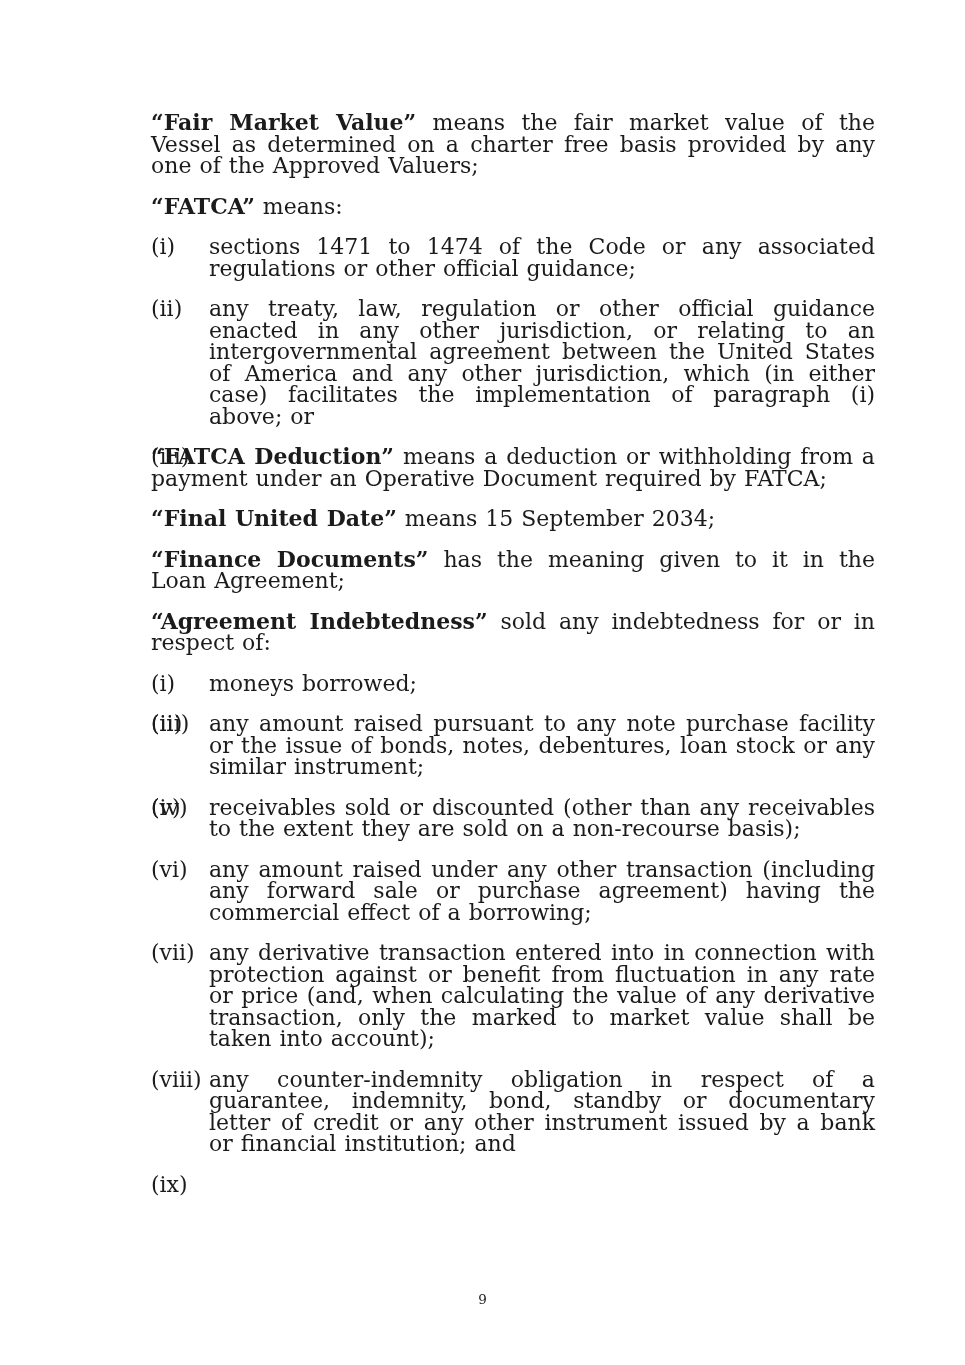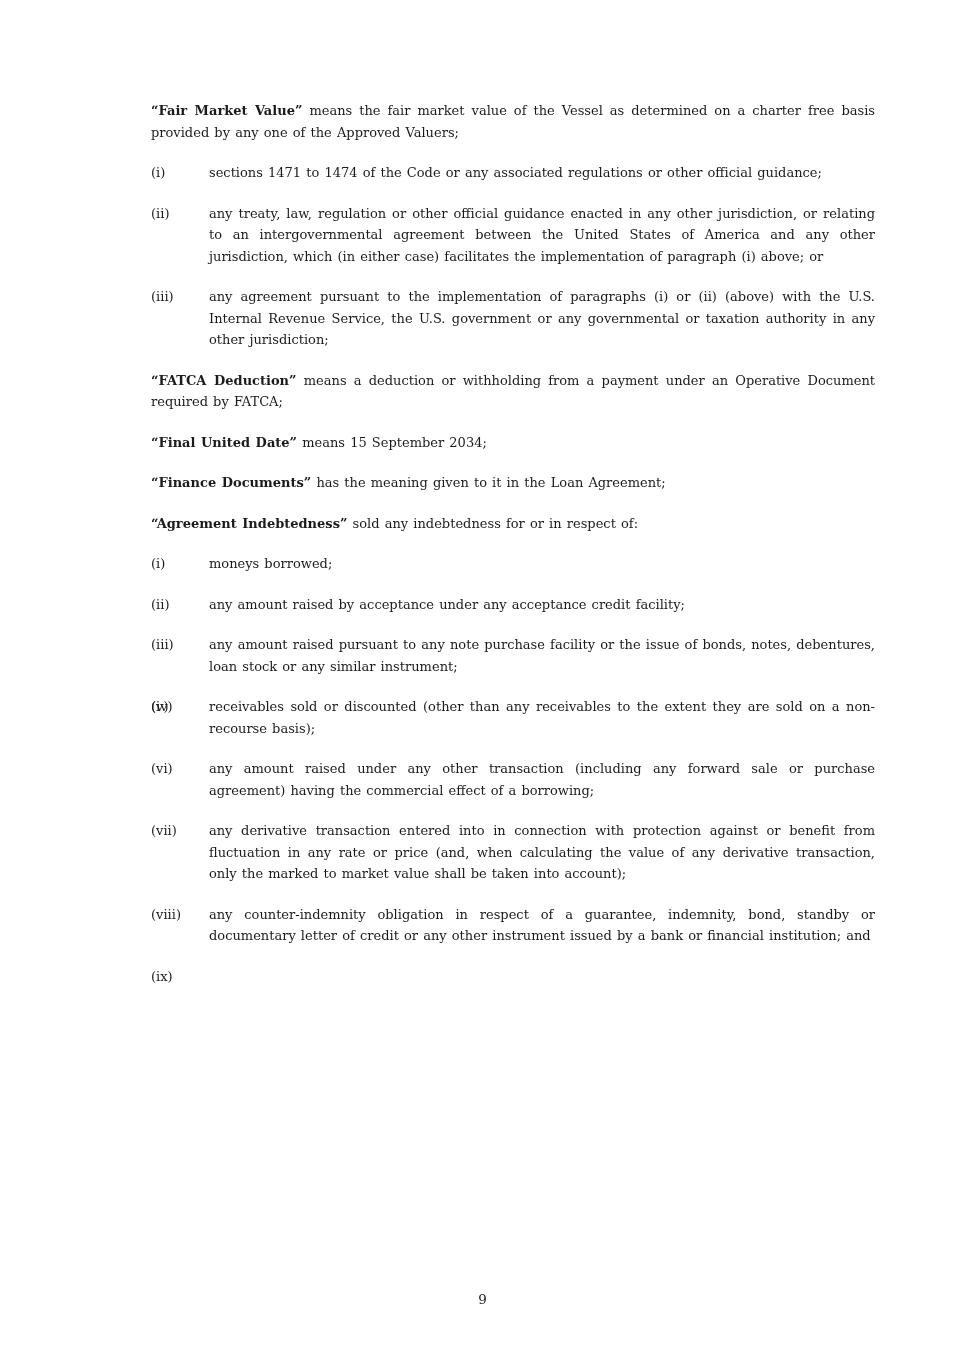--- a/index.html
+++ b/index.html
@@ -15,22 +15,22 @@
     width: 965px; height: 1365px;
     background: #ffffff;
     overflow: hidden;
   }
   .content {
     position: absolute;
     left: 151px; top: 100px;
     width: 724px;
   }
   .para {
-    margin: 0 0 19px 0;
-    font-size: 13px;
+    margin: 12px 0 19px 0;
+    font-size: 22px;
     line-height: 21.5px;
     text-align: justify;
     word-spacing: 1px;
   }
   .item {
     position: relative;
     padding-left: 58px;
   }
   .marker {
     position: absolute;
@@ -47,47 +47,48 @@
   }
 </style>
 </head>
 <body>
 
 <div class="page">
   <div class="content">
 
     <p class="para"><b class="term">“Fair Market Value”</b><span> means the fair market value of the Vessel as determined on a charter free basis provided by any one of the Approved Valuers;</span></p>
 
+    <p class="para"><b class="term">“FATCA”</b><span> means:</span></p>
 
     <div class="para item">
       <span class="marker">(i)</span><span>sections 1471 to 1474 of the Code or any associated regulations or other official guidance;</span>
     </div>
 
     <div class="para item">
       <span class="marker">(ii)</span><span>any treaty, law, regulation or other official guidance enacted in any other jurisdiction, or relating to an intergovernmental agreement between the United States of America and any other jurisdiction, which (in either case) facilitates the implementation of paragraph (i) above; or</span>
     </div>
 
     <div class="para item">
-      <span class="marker">(iii)</span><span>any agreement pursuant to the implementation of paragraphs (i) or (ii) (above) with the U.S. Internal Revenue Service, the U.S. government or any governmental or taxation authority in any other jurisdiction;</span>
+      <span class="marker">(iii)</span>
     </div>
 
     <p class="para"><b class="term">“FATCA Deduction”</b><span> means a deduction or withholding from a payment under an Operative Document required by FATCA;</span></p>
 
     <p class="para"><b class="term">“Final United Date”</b><span> means 15 September 2034;</span></p>
 
     <p class="para"><b class="term">“Finance Documents”</b><span> has the meaning given to it in the Loan Agreement;</span></p>
 
     <p class="para"><b class="term">“Agreement Indebtedness”</b><span> sold any indebtedness for or in respect of:</span></p>
 
     <div class="para item">
       <span class="marker">(i)</span><span>moneys borrowed;</span>
     </div>
 
     <div class="para item">
-      <span class="marker">(ii)</span><span>any amount raised by acceptance under any acceptance credit facility;</span>
+      <span class="marker">(ii)</span>
     </div>
 
     <div class="para item">
       <span class="marker">(iii)</span><span>any amount raised pursuant to any note purchase facility or the issue of bonds, notes, debentures, loan stock or any similar instrument;</span>
     </div>
 
     <div class="para item">
       <span class="marker">(iv)</span>
     </div>
 

